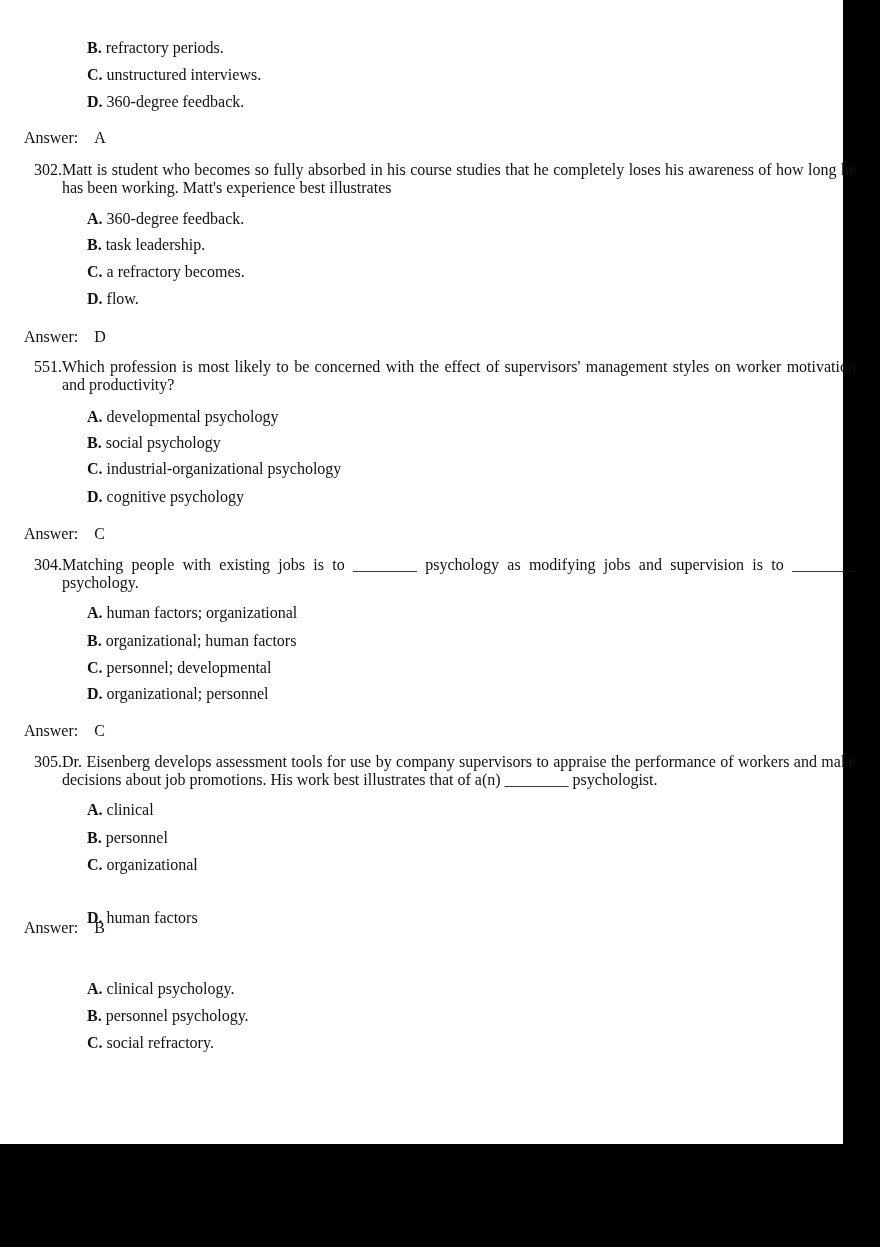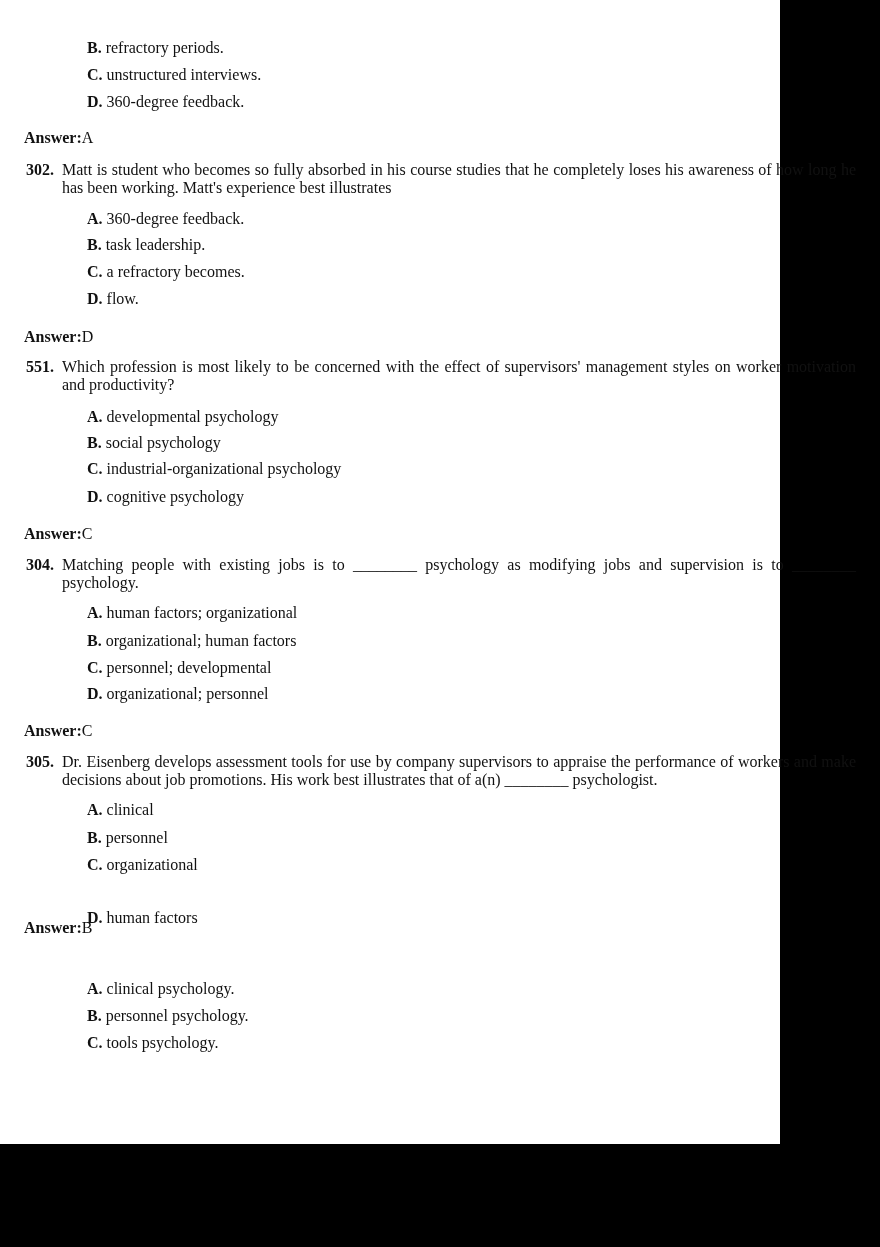--- a/index.html
+++ b/index.html
@@ -1,25 +1,25 @@
 <!DOCTYPE html>
 <html><head>
 <meta charset="utf-8">
 <style>
   html, body { margin:0; padding:0; }
   body { width:880px; height:1247px; background:#000; position:relative; overflow:hidden;
          font-family:"Liberation Serif","DejaVu Serif",serif; color:#111; }
-  .page { position:absolute; left:0; top:0; width:780px; height:1144px; background:#fff; }
+  .page { position:absolute; left:0; top:0; width:843px; height:1144px; background:#fff; }
   .abs { position:absolute; font-size:16px; line-height:18px; white-space:nowrap; }
   .opt { left:87px; }
   .opt b { font-weight:bold; margin-right:4px; }
   .ans { left:24px; }
-  .ans b { font-weight:bold; margin-right:0; }
+  .ans b { font-weight:normal; margin-right:16px; }
   .q { left:26px; width:830px; white-space:normal; }
-  .q .num { font-weight:bold; position:absolute; left:0; top:0; }
+  .q .num { font-weight:normal; position:absolute; left:8px; top:0; }
   .q .txt { display:block; margin-left:36px; text-align:justify; }
 </style>
 </head>
 <body>
 
 <div class="page">
 
   <div class="abs opt" style="top:39px"><b>B.</b><span>refractory periods.</span></div>
   <div class="abs opt" style="top:66px"><b>C.</b><span>unstructured interviews.</span></div>
   <div class="abs opt" style="top:93px"><b>D.</b><span>360-degree feedback.</span></div>
@@ -60,14 +60,14 @@
       <span class="txt">Dr. Eisenberg develops assessment tools for use by company supervisors to appraise the performance of workers and make decisions about job promotions. His work best illustrates that of a(n) ________ psychologist.</span>
     </div>
   <div class="abs opt" style="top:801px"><b>A.</b><span>clinical</span></div>
   <div class="abs opt" style="top:829px"><b>B.</b><span>personnel</span></div>
   <div class="abs opt" style="top:856px"><b>C.</b><span>organizational</span></div>
   <div class="abs opt" style="top:909px"><b>D.</b><span>human factors</span></div>
   <div class="abs ans" style="top:919px"><b>Answer:</b><span>B</span></div>
 
   <div class="abs opt" style="top:980px"><b>A.</b><span>clinical psychology.</span></div>
   <div class="abs opt" style="top:1007px"><b>B.</b><span>personnel psychology.</span></div>
-  <div class="abs opt" style="top:1034px"><b>C.</b><span>tools psychology.</span></div>
+  <div class="abs opt" style="top:1034px"><b>C.</b><span>social refractory.</span></div>
 </div>
 
 </body></html>

